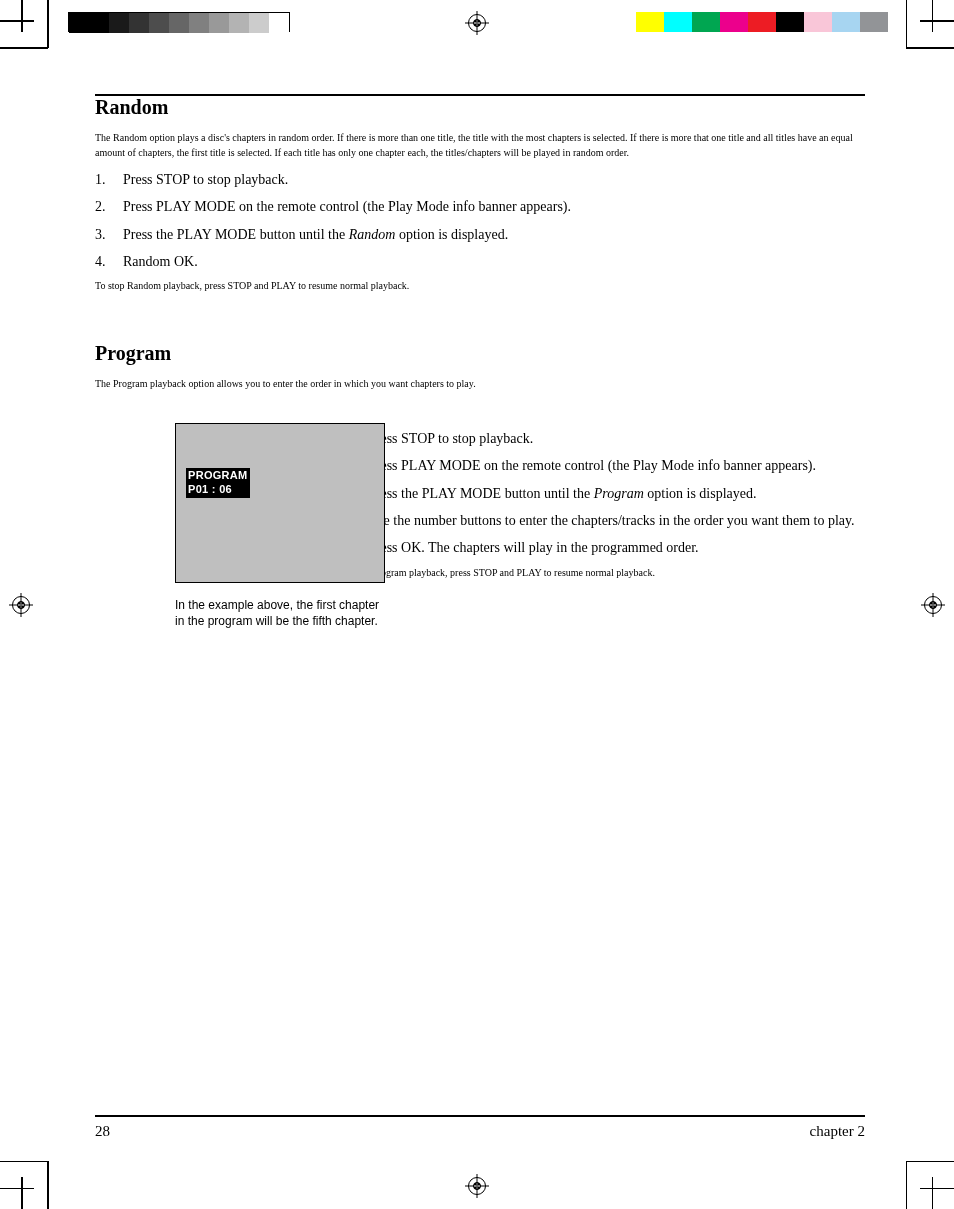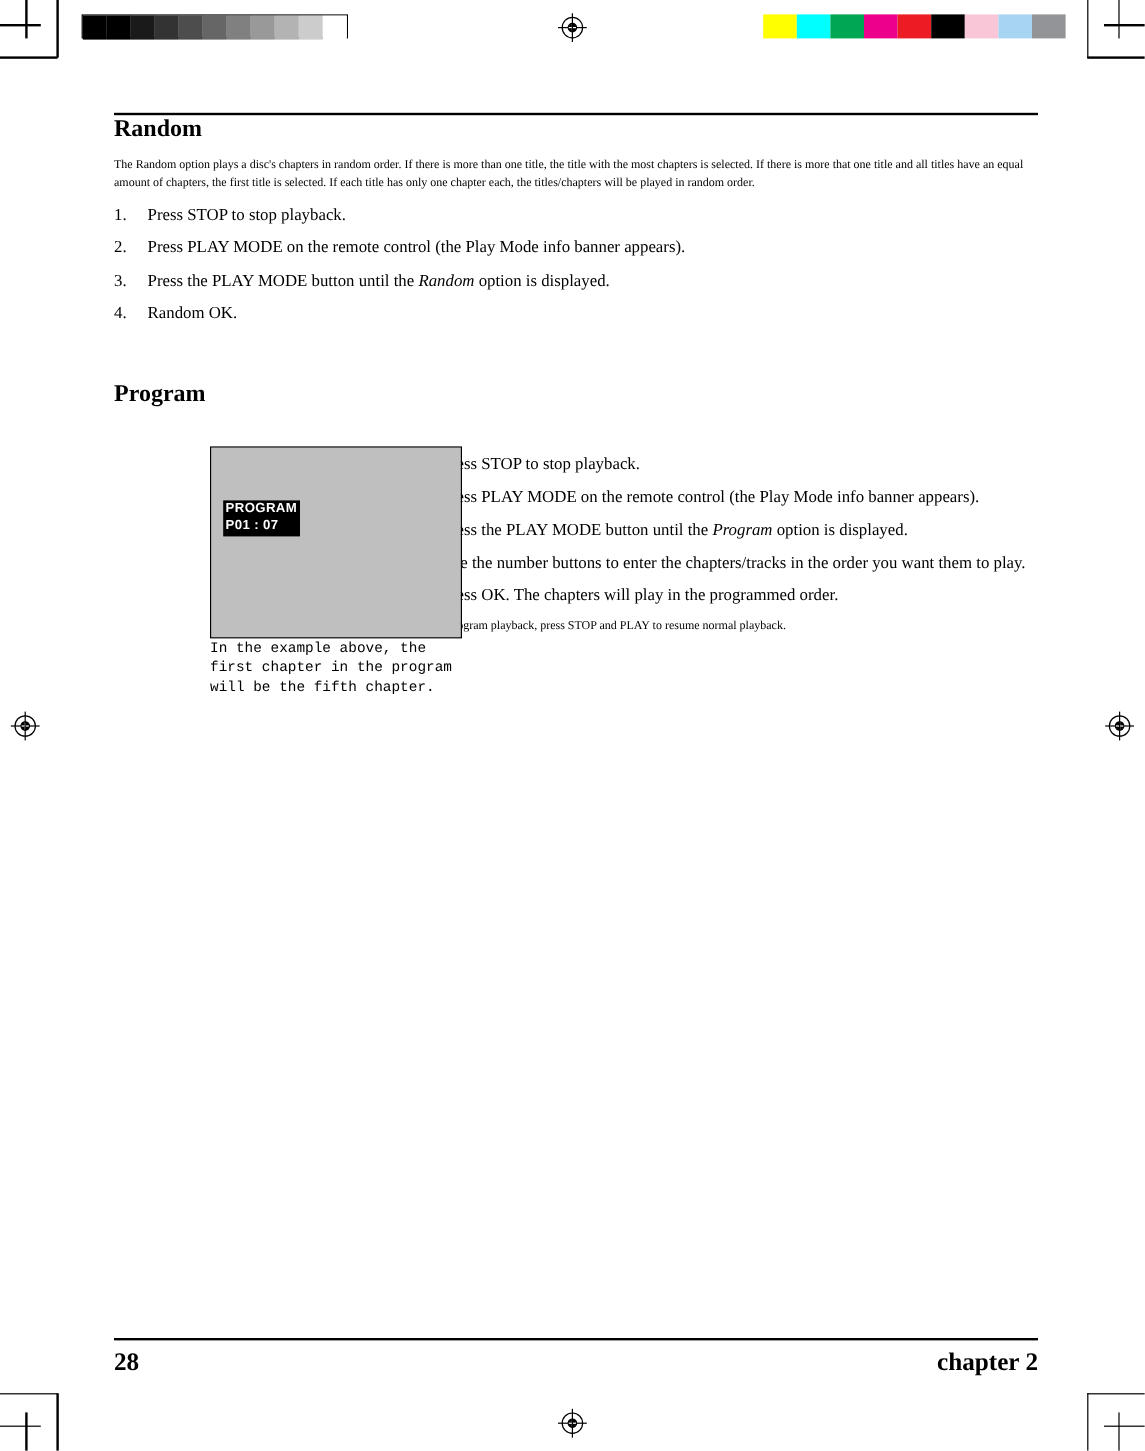--- a/index.html
+++ b/index.html
@@ -76,30 +76,30 @@
     position:relative;
   }
   .shot-label {
     position:absolute; left:10px; top:44px;
     font-family: Arial, sans-serif; font-weight:bold; font-size:11px;
     color:#fff; background:#000; padding:1px 2px; line-height:1.25;
     letter-spacing:0.3px;
   }
   .shot-label span { display:block; }
   .caption {
-    font-family: Liberation Mono, monospace; font-size:12px; line-height:1.35;
-    width:215px;
+    font-family: Liberation Sans, sans-serif; font-size:12px; line-height:1.35;
+    margin-top:14px; width:215px;
   }
   .right-col { flex:1; }
 
   .footer {
     position:absolute; left:95px; width:770px; top:1115px;
   }
   .footer-hr { border:none; border-top:2px solid #000; }
-  .footer-row { display:flex; justify-content:space-between; font-family:Georgia,serif; font-weight:bold; font-size:21px; margin-top:6px;}
+  .footer-row { display:flex; justify-content:space-between; font-family:Georgia,serif; font-weight:normal; font-size:15px; margin-top:6px;}
 
   .spacer-40 { height:38px; }
 </style>
 </head>
 <body>
 
 <div class="corner" style="left:0; top:0;">
   <div style="left:21px; top:0; width:1.5px; height:32px;"></div>
   <div style="left:0; top:20px; width:34px; height:1.5px;"></div>
   <div style="left:47px; top:0; width:1.5px; height:48px;"></div>
@@ -185,31 +185,33 @@
     <div class="li">
         <div class="num">3.</div>
         <div class="txt"><span>Press the PLAY MODE button until the </span><span class="italic">Random</span><span> option is displayed.</span></div>
       </div>
     <div class="li">
         <div class="num">4.</div>
         <div class="txt">Random OK.</div>
       </div>
   </div>
 
+  <div class="body-text">To stop Random playback, press STOP and PLAY to resume normal playback.</div>
 
   <div class="spacer-40"></div>
 
   <div class="sub-title">Program</div>
+  <div class="body-text">The Program playback option allows you to enter the order in which you want chapters to play.</div>
 
   <div class="program-block">
     <div class="screenshot-col">
       <div class="screenshot">
         <div class="shot-label">
           <span>PROGRAM</span>
-          <span>P01 : 07</span>
+          <span>P01 : 06</span>
         </div>
       </div>
       <div class="caption">In the example above, the first chapter in the program will be the fifth chapter.</div>
     </div>
     <div class="right-col">
       <div class="ol">
         <div class="li">
             <div class="num">1.</div>
             <div class="txt">Press STOP to stop playback.</div>
           </div>

